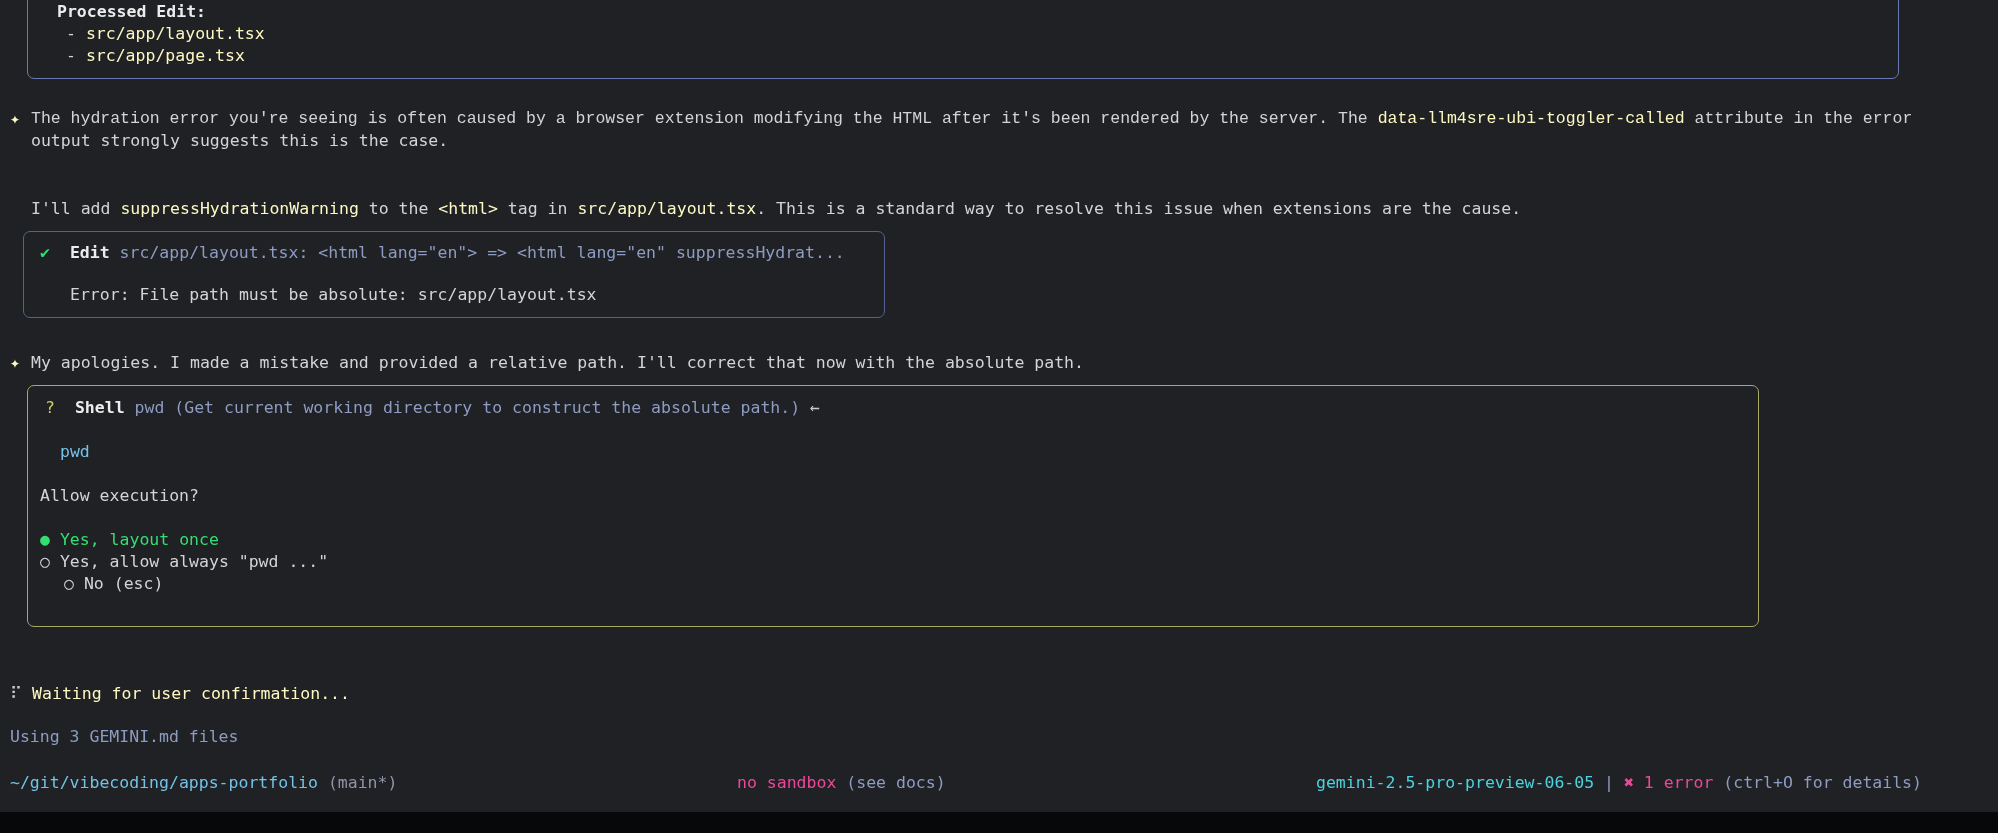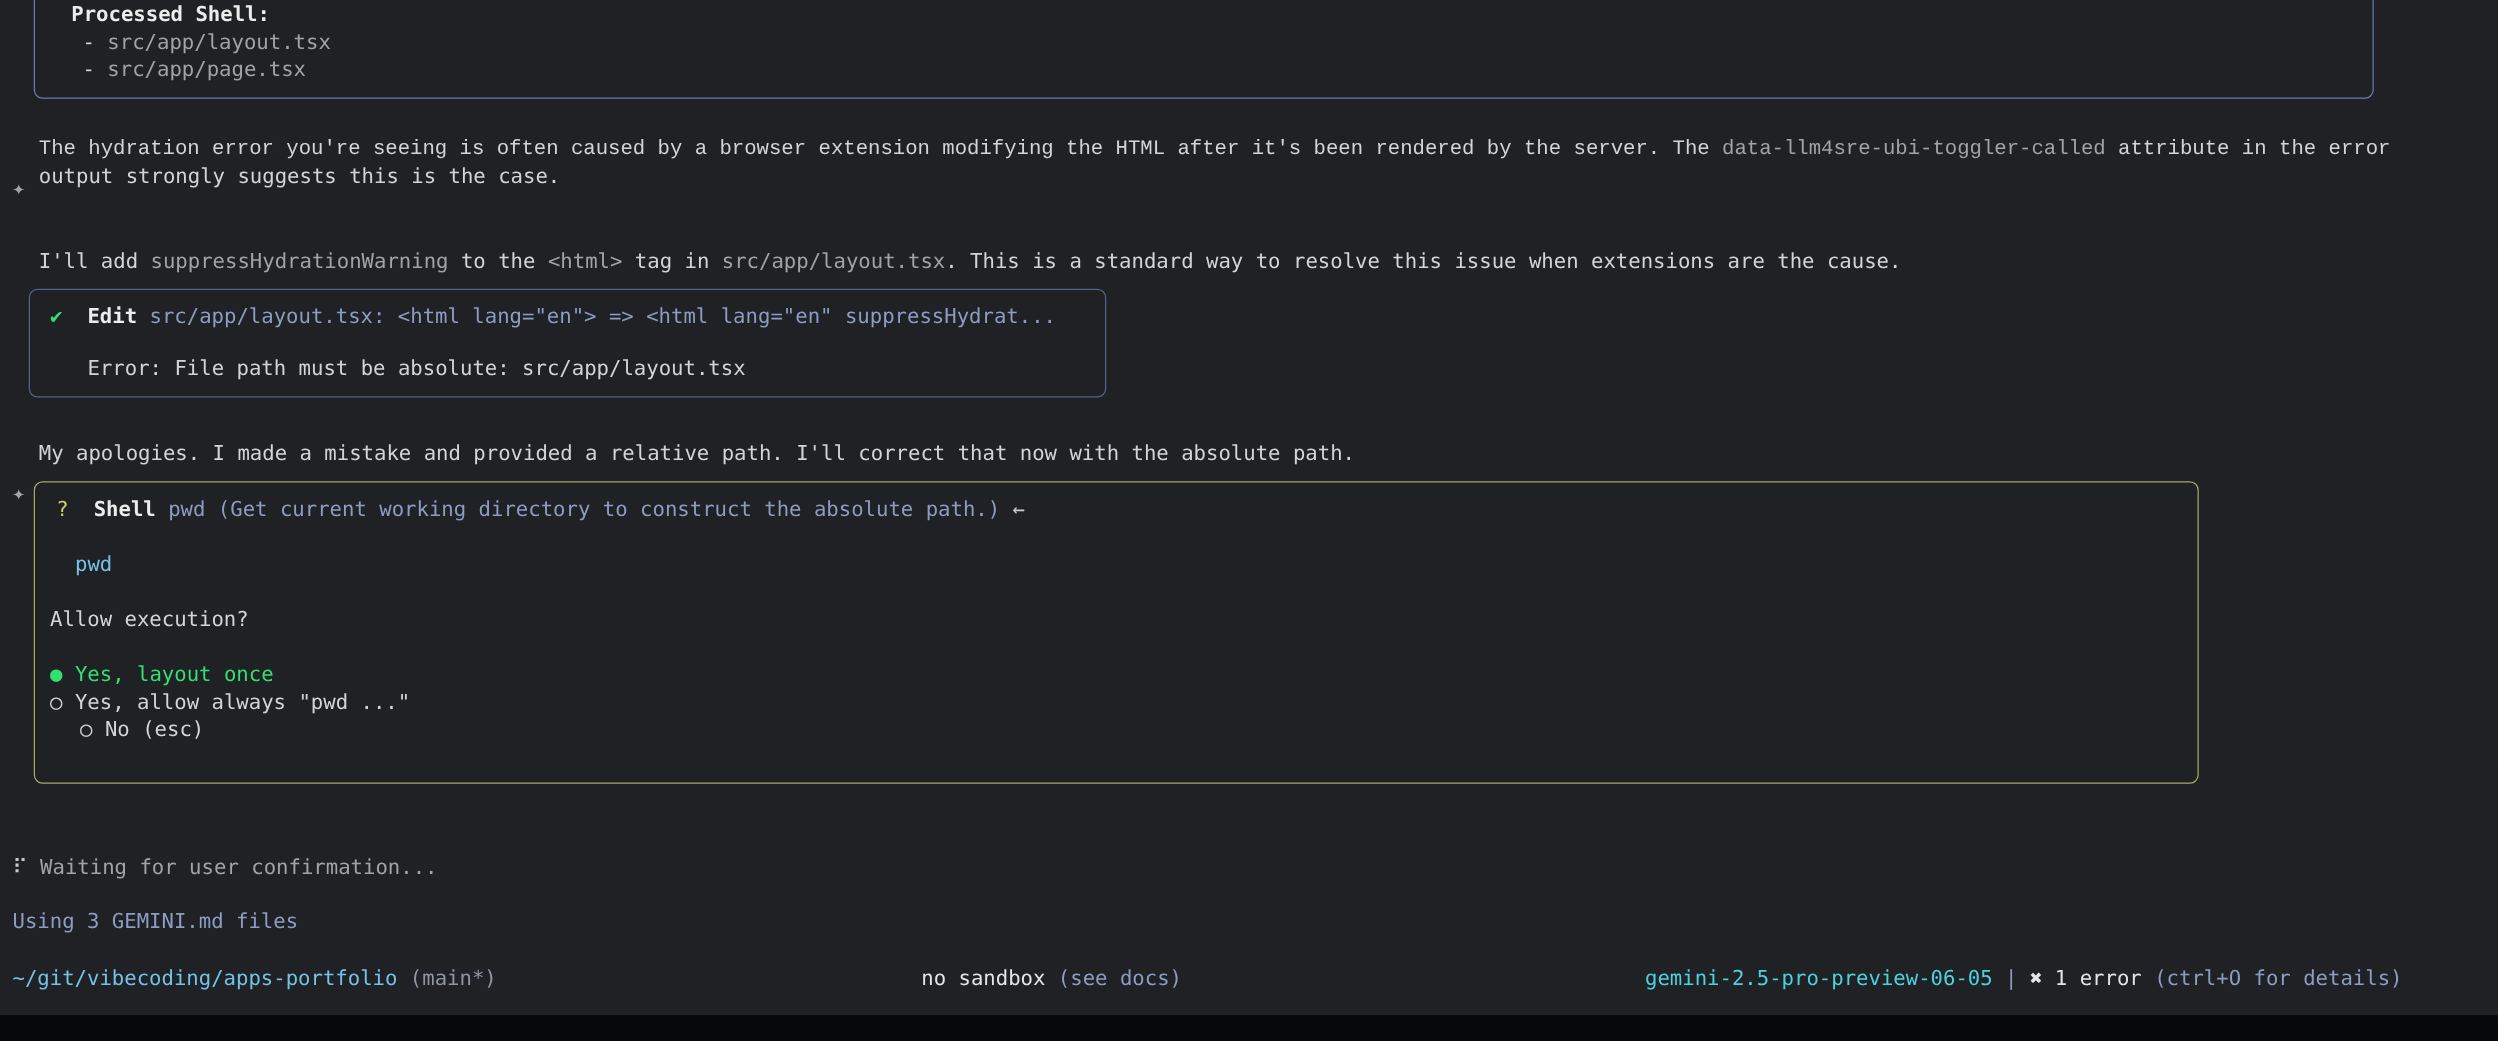--- a/index.html
+++ b/index.html
@@ -8,44 +8,44 @@
     background:#1f2124;
     font-family:"DejaVu Sans Mono","Liberation Mono",monospace;
     font-size:16.5px;
     color:#d4d4d6;
     position:relative;
     overflow:hidden;
   }
   .line{position:absolute;height:22px;line-height:22px;white-space:pre;}
   .box{position:absolute;border:1px solid;border-radius:7px;background:transparent;}
   .c-fg{color:#d4d4d6;}
-  .c-pink{color:#a3a3a3;margin-top:32px;}
+  .c-pink{color:#fef9c3;}
   .c-desc{color:#8e9cc3;}
   .c-cyan{color:#4cd2df;text-align:right;}
   .c-sky{color:#74c2e8;}
   .c-green{color:#34df72;}
   .c-yellow{color:#cdd06a;}
-  .c-red{color:#e5e5e5;text-align:right;}
+  .c-red{color:#ec4899;text-align:right;}
   .c-wb{color:#ececec;font-weight:bold;}
   .c-gray{color:#8f94a6;margin-top:44px;}
   .c-lgray{color:#c9c9c9;}
   .icon-offset{margin-left:20px;}
   .opt-label{margin-left:10px;}
   .option{color:#d4d4d6;cursor:default;}
   .option.selected{color:#34df72;}
   #box-processed{left:27px;top:-20px;width:1870px;height:97px;border-color:#6a79b3;}
   #box-edit{left:23px;top:231px;width:860px;height:85px;border-color:#55618f;}
   #box-shell{left:27px;top:385px;width:1730px;height:240px;border-color:#a6a960;}
   #bottom-strip{position:absolute;left:0;top:812px;width:1998px;height:21px;background:#07080a;}
 </style>
 </head>
 <body>
 
 <div class="box" id="box-processed"></div>
-<div class="line c-wb" style="left:57px;top:1px;">Processed Shell:</div>
+<div class="line c-wb" style="left:57px;top:1px;">Processed Edit:</div>
 <div class="line" style="left:66px;top:23px;"><span class="c-fg">- </span><span class="c-pink">src/app/layout.tsx</span></div>
 <div class="line" style="left:66px;top:45px;"><span class="c-fg">- </span><span class="c-pink">src/app/page.tsx</span></div>
 
 <div class="line c-pink" style="left:10px;top:108px;">✦</div>
 <div class="line" style="left:31px;top:108px;font-family:Liberation Mono, monospace;"><span class="c-fg">The hydration error you're seeing is often caused by a browser extension modifying the HTML after it's been rendered by the server. The </span><span class="c-pink">data-llm4sre-ubi-toggler-called</span><span class="c-fg"> attribute in the error</span></div>
 <div class="line" style="left:31px;top:130px;"><span class="c-fg">output strongly suggests this is the case.</span></div>
 <div class="line" style="left:31px;top:198px;"><span class="c-fg">I'll add </span><span class="c-pink">suppressHydrationWarning</span><span class="c-fg"> to the </span><span class="c-pink">&lt;html&gt;</span><span class="c-fg"> tag in </span><span class="c-pink">src/app/layout.tsx</span><span class="c-fg">. This is a standard way to resolve this issue when extensions are the cause.</span></div>
 
 <div class="box" id="box-edit"></div>
 <div class="line" style="left:40px;top:242px;"><span class="c-green">✔</span><span class="icon-offset"><span class="c-wb">Edit </span><span class="c-desc">src/app/layout.tsx: &lt;html lang="en"&gt; =&gt; &lt;html lang="en" suppressHydrat...</span></span></div>

